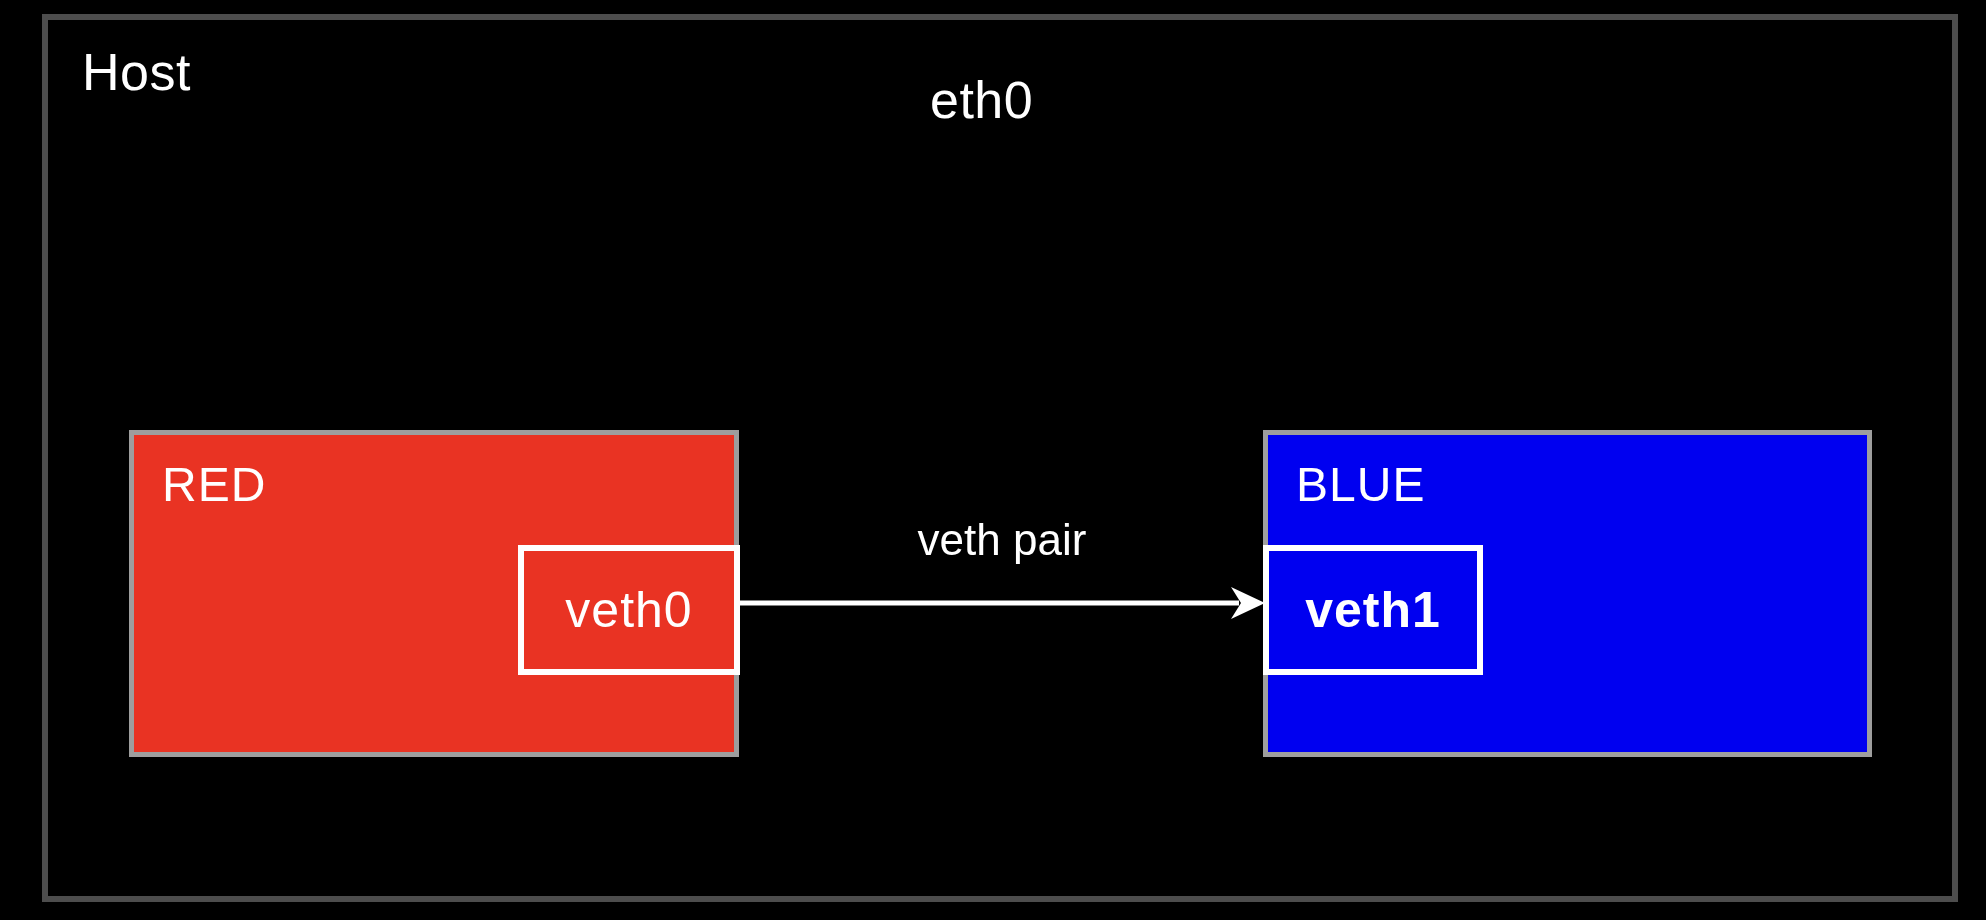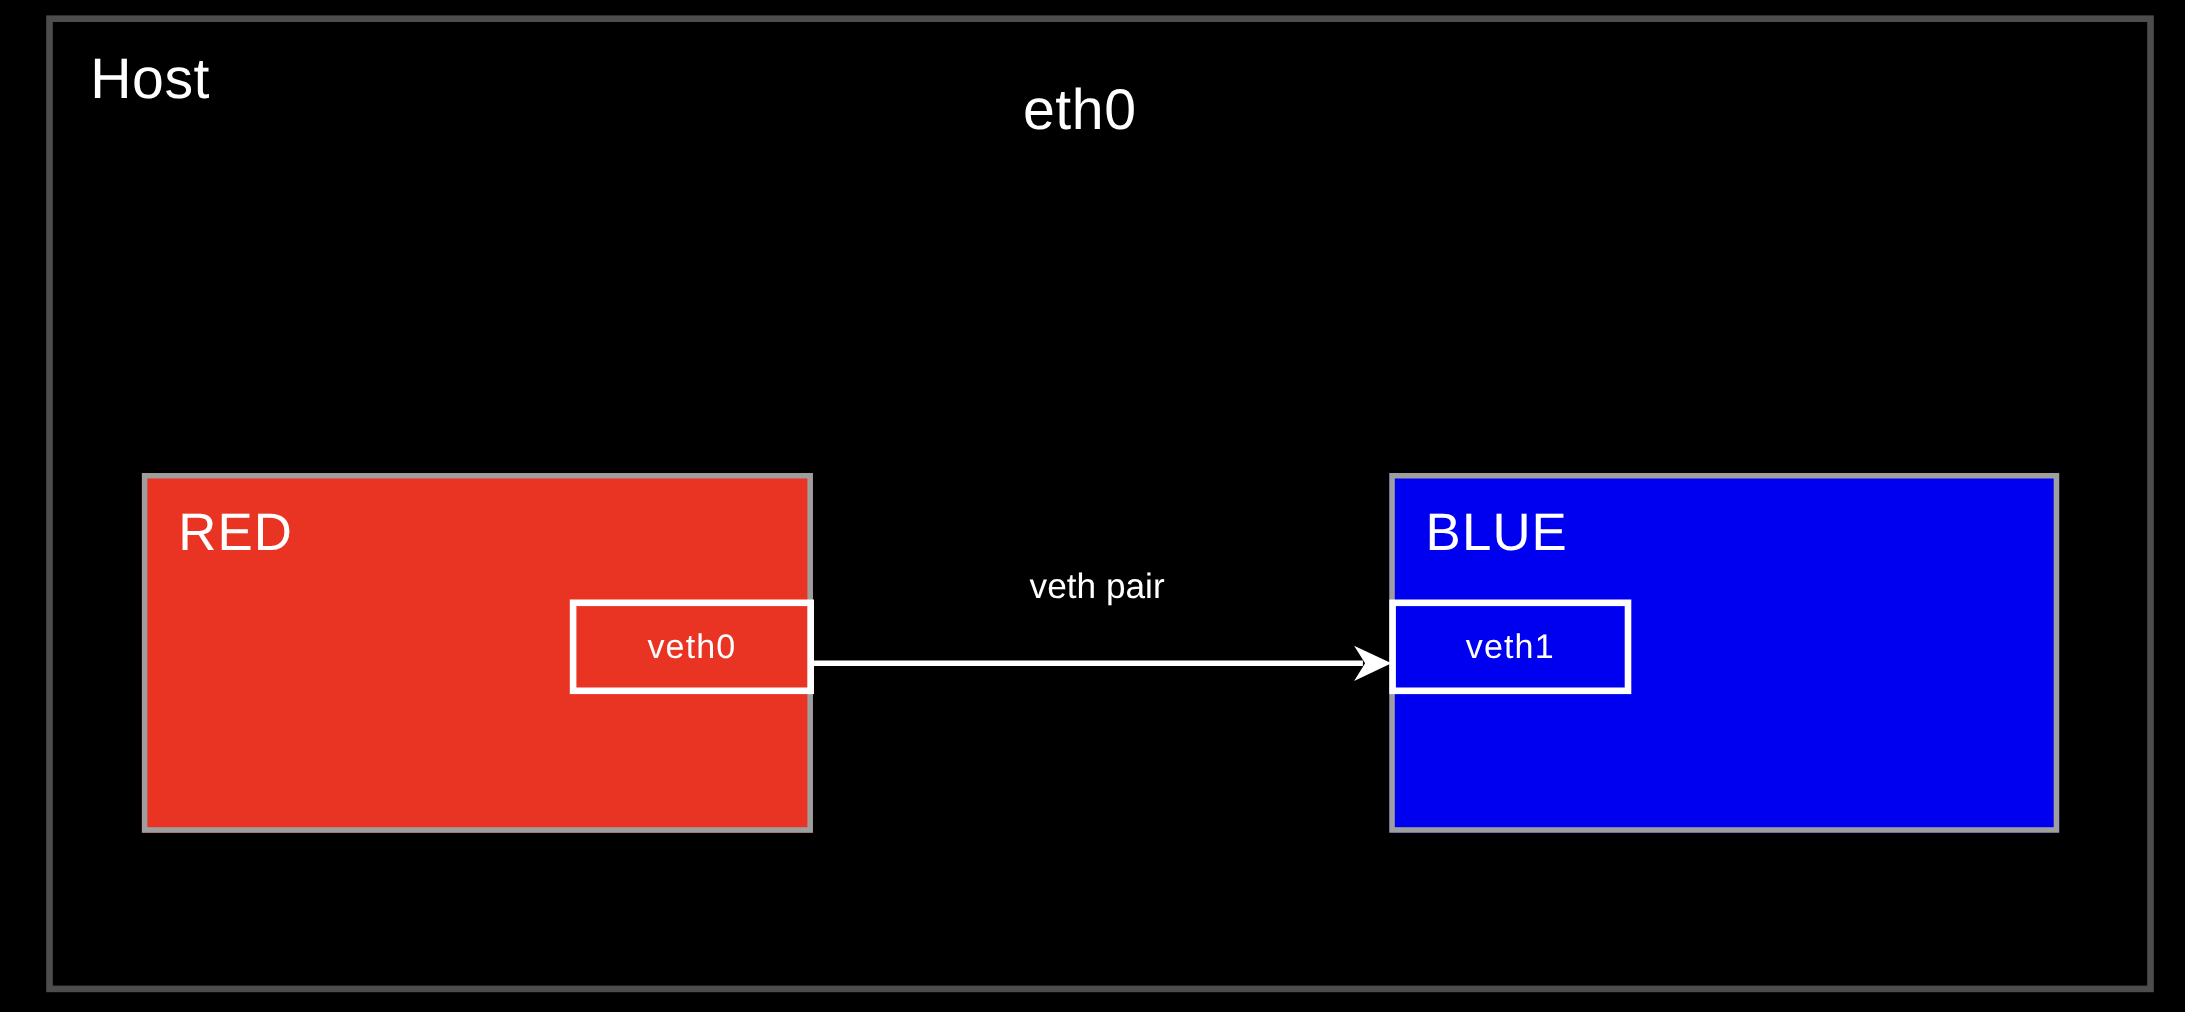--- a/index.html
+++ b/index.html
@@ -50,39 +50,39 @@
     left: 28px;
     top: 24px;
     font-size: 48px;
     line-height: 1.1;
     letter-spacing: 1px;
     white-space: nowrap;
   }
   .iface-box {
     position: absolute;
     top: 545px;
-    height: 86px;
+    height: 130px;
     border: 6px solid #FFFFFF;
     box-sizing: border-box;
     background: transparent;
     display: flex;
     align-items: center;
     justify-content: center;
-    font-size: 31px;
+    font-size: 50px;
     letter-spacing: 1px;
   }
   .iface-veth0 { left: 518px;  width: 222px; }
-  .iface-veth1 { left: 1263px; width: 220px; }
+  .iface-veth1 { left: 1263px; width: 220px; font-weight: bold; }
   .veth-pair-label {
     position: absolute;
-    left: 936px;
+    left: 902px;
     top: 516px;
     width: 200px;
-    text-align: left;
-    font-size: 32px;
+    text-align: center;
+    font-size: 44px;
     line-height: 1.1;
     white-space: nowrap;
   }
   .arrow-svg {
     position: absolute;
     left: 740px;
     top: 578px;
     width: 525px;
     height: 50px;
     display: block;

